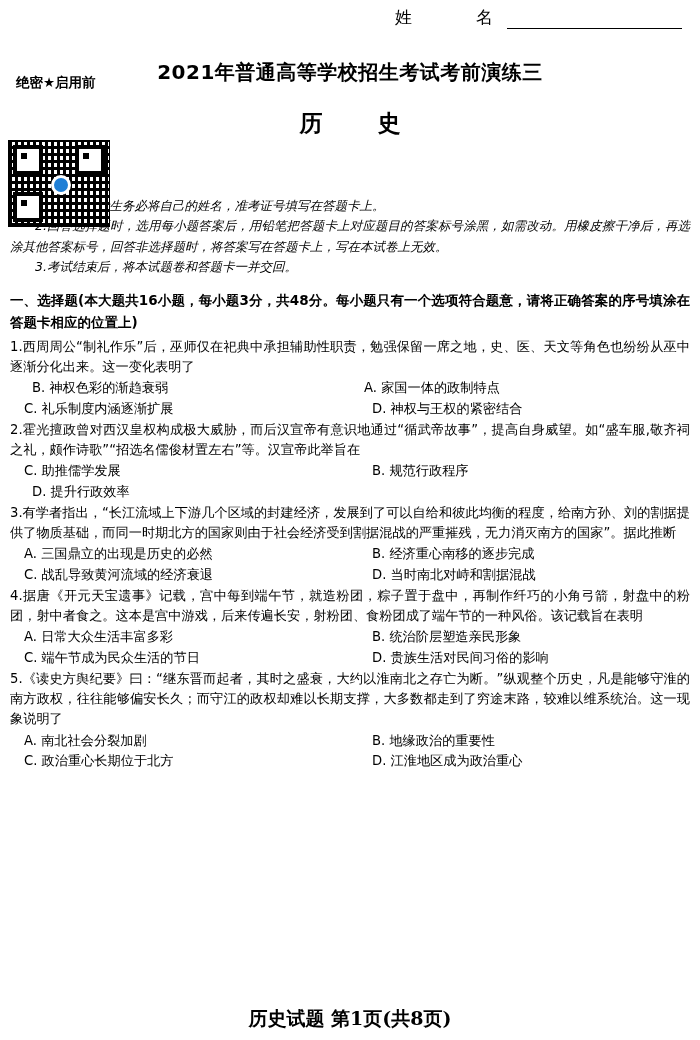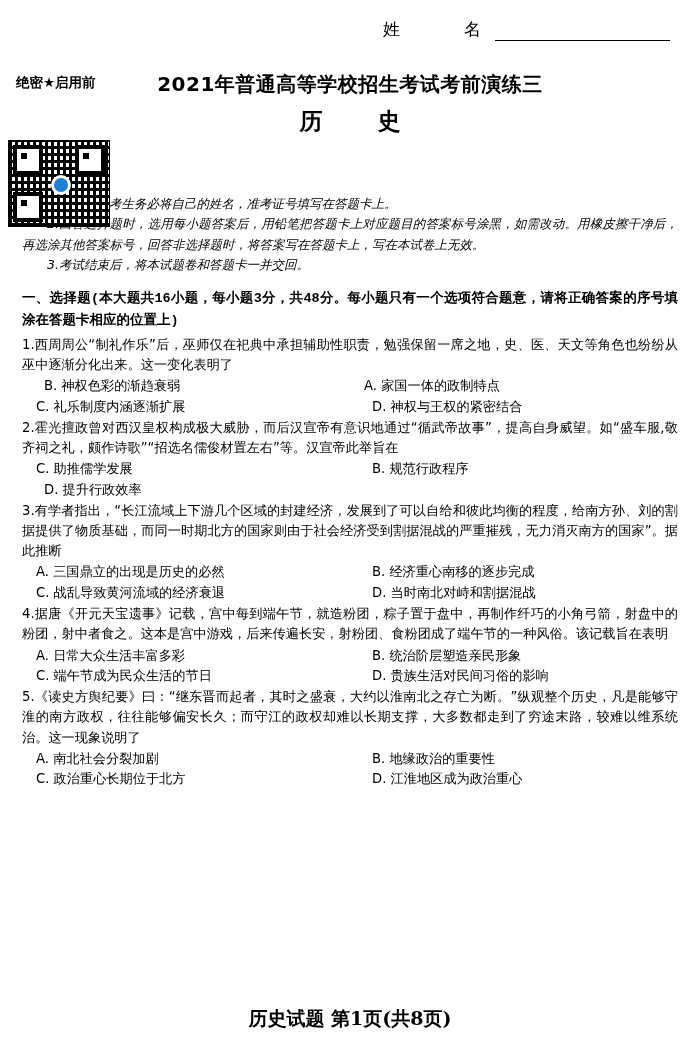--- a/index.html
+++ b/index.html
@@ -12,21 +12,21 @@
     height: 1040px;
     font-family: "DejaVu Sans", "Liberation Sans", sans-serif;
     color: #000;
     position: relative;
     overflow: hidden;
   }
   .page {
     position: relative;
     width: 700px;
     height: 1040px;
-    padding: 12px;
+    padding: 0;
     box-sizing: border-box;
   }
 
   
   .topfields {
     padding-top: 6px;
     padding-right: 18px;
   }
   .field-row {
     display: flex;
@@ -64,21 +64,21 @@
     font-weight: bold;
     margin-top: 30px;
     letter-spacing: 0.5px;
     font-family: "DejaVu Sans", "Liberation Sans", sans-serif;
   }
   .title-sub {
     text-align: center;
     font-size: 23px;
     font-weight: bold;
     letter-spacing: 16px;
-    margin-top: 8px;
+    margin-top: 22px;
     padding-left: 16px;
     font-family: "DejaVu Serif", "Liberation Serif", serif;
   }
 
   
   .qr {
     position: absolute;
     left: 8px;
     top: 140px;
     width: 100px;
@@ -132,21 +132,20 @@
   }
   .indent2 { text-indent: 2em; }
 
   
   .section-head {
     margin: 13px 10px 0 10px;
     font-size: 13.5px;
     font-weight: bold;
     line-height: 1.6;
     text-align: justify;
-    font-family: Liberation Mono, monospace;
   }
 
   
   .questions {
     margin: 4px 10px 0 10px;
     font-size: 13.2px;
     line-height: 1.52;
   }
   .q {
     margin-bottom: 1px;

